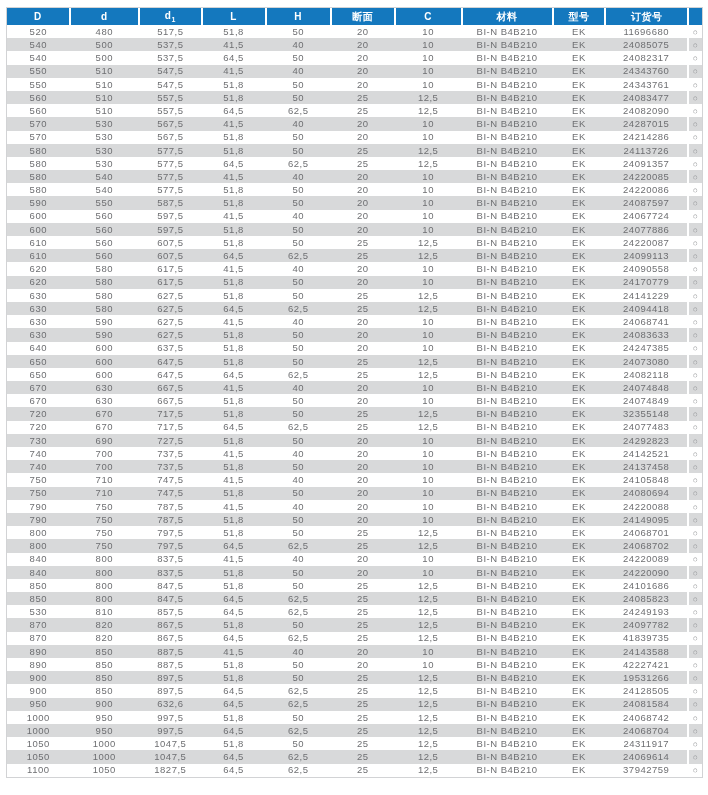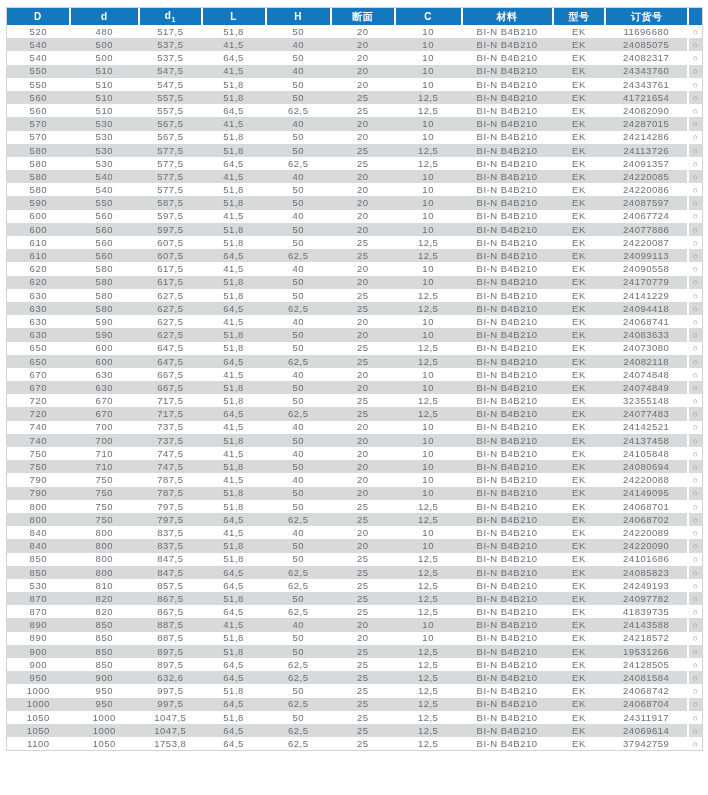--- a/index.html
+++ b/index.html
@@ -155,21 +155,21 @@
         <tr>
           <td>560</td>
           <td>510</td>
           <td>557,5</td>
           <td>51,8</td>
           <td>50</td>
           <td>25</td>
           <td>12,5</td>
           <td>BI-N B4B210</td>
           <td>EK</td>
-          <td>41721654</td>
+          <td>24083477</td>
           <td><span class="circle">○</span></td>
         </tr>
         <tr>
           <td>560</td>
           <td>510</td>
           <td>557,5</td>
           <td>64,5</td>
           <td>62,5</td>
           <td>25</td>
           <td>12,5</td>
@@ -393,20 +393,33 @@
           <td>51,8</td>
           <td>50</td>
           <td>20</td>
           <td>10</td>
           <td>BI-N B4B210</td>
           <td>EK</td>
           <td>24083633</td>
           <td><span class="circle">○</span></td>
         </tr>
         <tr>
+          <td>640</td>
+          <td>600</td>
+          <td>637,5</td>
+          <td>51,8</td>
+          <td>50</td>
+          <td>20</td>
+          <td>10</td>
+          <td>BI-N B4B210</td>
+          <td>EK</td>
+          <td>24247385</td>
+          <td><span class="circle">○</span></td>
+        </tr>
+        <tr>
           <td>650</td>
           <td>600</td>
           <td>647,5</td>
           <td>51,8</td>
           <td>50</td>
           <td>25</td>
           <td>12,5</td>
           <td>BI-N B4B210</td>
           <td>EK</td>
           <td>24073080</td>
@@ -471,20 +484,33 @@
           <td>64,5</td>
           <td>62,5</td>
           <td>25</td>
           <td>12,5</td>
           <td>BI-N B4B210</td>
           <td>EK</td>
           <td>24077483</td>
           <td><span class="circle">○</span></td>
         </tr>
         <tr>
+          <td>730</td>
+          <td>690</td>
+          <td>727,5</td>
+          <td>51,8</td>
+          <td>50</td>
+          <td>20</td>
+          <td>10</td>
+          <td>BI-N B4B210</td>
+          <td>EK</td>
+          <td>24292823</td>
+          <td><span class="circle">○</span></td>
+        </tr>
+        <tr>
           <td>740</td>
           <td>700</td>
           <td>737,5</td>
           <td>41,5</td>
           <td>40</td>
           <td>20</td>
           <td>10</td>
           <td>BI-N B4B210</td>
           <td>EK</td>
           <td>24142521</td>
@@ -688,21 +714,21 @@
         <tr>
           <td>890</td>
           <td>850</td>
           <td>887,5</td>
           <td>51,8</td>
           <td>50</td>
           <td>20</td>
           <td>10</td>
           <td>BI-N B4B210</td>
           <td>EK</td>
-          <td>24218572</td>
+          <td>42227421</td>
           <td><span class="circle">○</span></td>
         </tr>
         <tr>
           <td>900</td>
           <td>850</td>
           <td>897,5</td>
           <td>51,8</td>
           <td>50</td>
           <td>25</td>
           <td>12,5</td>
@@ -785,21 +811,21 @@
           <td>25</td>
           <td>12,5</td>
           <td>BI-N B4B210</td>
           <td>EK</td>
           <td>24069614</td>
           <td><span class="circle">○</span></td>
         </tr>
         <tr>
           <td>1100</td>
           <td>1050</td>
-          <td>1753,8</td>
+          <td>1827,5</td>
           <td>64,5</td>
           <td>62,5</td>
           <td>25</td>
           <td>12,5</td>
           <td>BI-N B4B210</td>
           <td>EK</td>
           <td>37942759</td>
           <td><span class="circle">○</span></td>
         </tr>
       </tbody>

